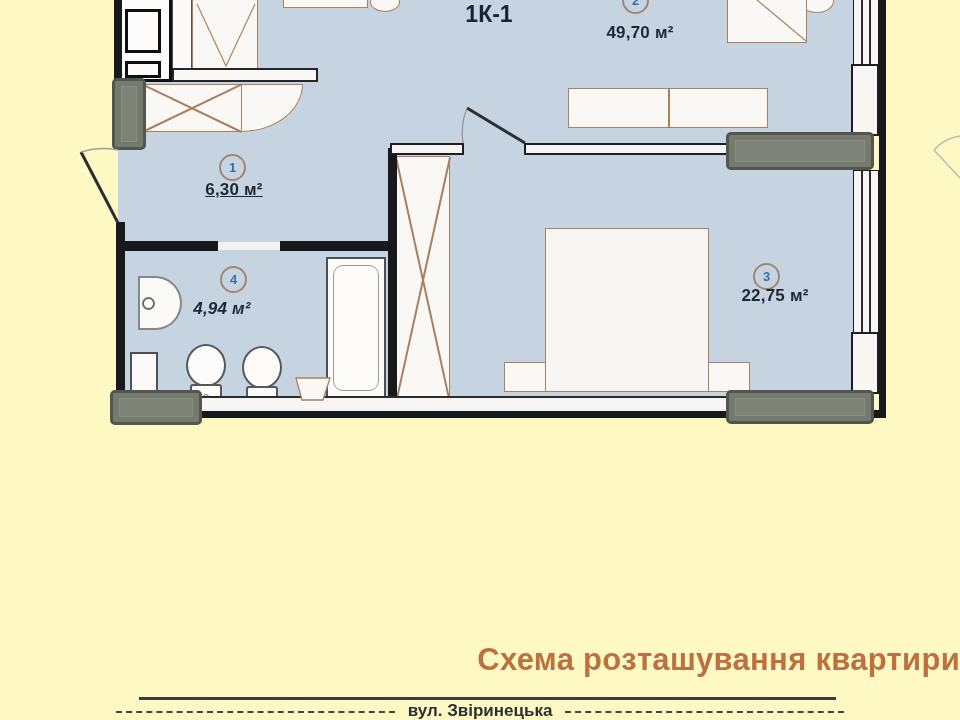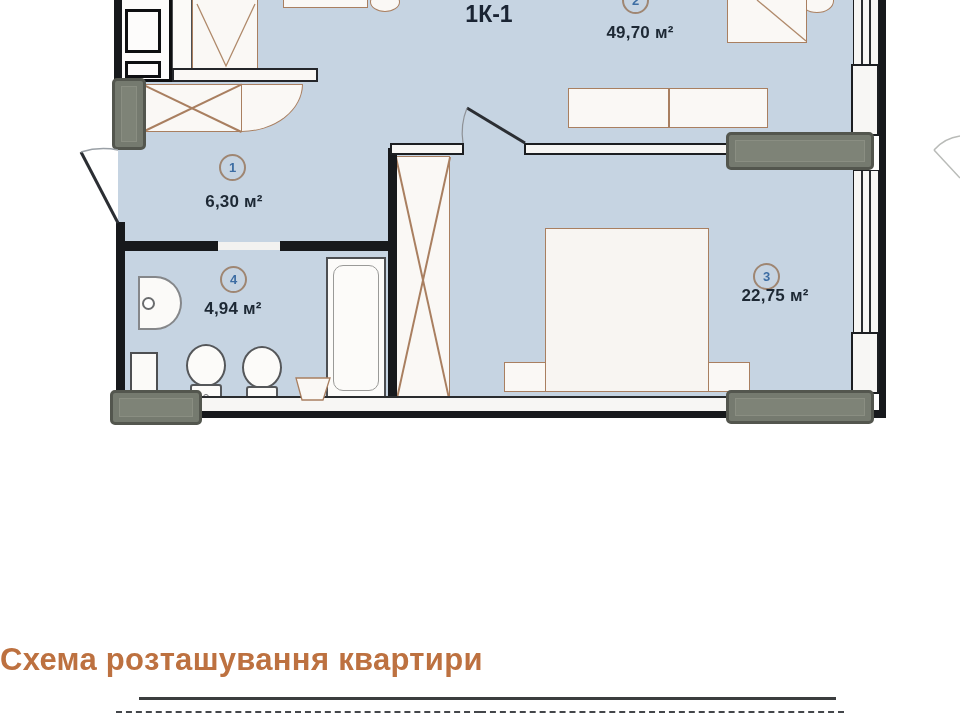--- a/index.html
+++ b/index.html
@@ -1,17 +1,17 @@
 <!DOCTYPE html>
 <html><head>
 <meta charset="utf-8">
 <style>
   html,body{margin:0;padding:0;background:#e8e8e6;}
   .canvas{position:relative;width:960px;height:720px;margin:0 auto;overflow:hidden;
-          background:#ffffff;font-family:"Liberation Sans","DejaVu Sans",sans-serif;}
+          background:#fef9c3;font-family:"Liberation Sans","DejaVu Sans",sans-serif;}
   .abs{position:absolute;}
   
   .room-fill{background:#c6d4e2;}
   .wall{background:#17191c;}
   .wall-white{background:#f7f6f4;border:2px solid #1c1e21;box-sizing:border-box;}
   
   .furn{background:#faf8f5;border:1.5px solid #a97f60;box-sizing:border-box;}
   .furn-dark{background:#fbfaf8;border:2px solid #4d4f52;box-sizing:border-box;}
   .kitchen{background:#fdfcfb;border:3.5px solid #0e0f11;box-sizing:border-box;}
   .kitchen .kbox{position:absolute;background:#fdfcfb;border:3.5px solid #0e0f11;box-sizing:border-box;}
@@ -31,21 +31,21 @@
   .title-blk .t2{font-size:24px;}
   
   .tub{background:#fcfbf9;border:2px solid #4d4f52;box-sizing:border-box;}
   .tub .inner{position:absolute;left:5px;right:5px;top:6px;bottom:6px;border:1.2px solid #9a9a98;border-radius:10px;}
   .toilet .bowl{position:absolute;left:2px;top:0;width:40px;height:43px;background:#fcfbf9;border:2px solid #55575a;border-radius:50%;box-sizing:border-box;}
   .toilet .tank{position:absolute;left:6px;top:40px;width:32px;height:17px;background:#fcfbf9;border:2px solid #55575a;border-radius:3px;box-sizing:border-box;}
   .toilet .btn{position:absolute;left:19px;top:50px;width:6px;height:6px;border:1.3px solid #6a6c6e;border-radius:50%;box-sizing:border-box;background:#fff;}
   .sink{background:#fbfaf8;border:2px solid #85878a;border-radius:0 60% 60% 0/0 50% 50% 0;box-sizing:border-box;}
   .sink .tap{position:absolute;left:2px;top:19px;width:13px;height:13px;border:2px solid #6a6c6e;border-radius:50%;background:#fff;box-sizing:border-box;}
   
-  .caption{font-size:31px;font-weight:bold;color:#bd7140;text-align:left;letter-spacing:.3px;}
+  .caption{font-size:31px;font-weight:bold;color:#bd7140;text-align:right;letter-spacing:.3px;}
   .rule{background:#3b3d3e;}
   .street-row{display:flex;align-items:center;}
   .dash{flex:1;border-top:2.5px dashed #43464a;margin-top:1px;}
   .street{margin:0 13px;font-size:17px;font-weight:600;color:#2c2f33;white-space:nowrap;}
   svg.overlay{position:absolute;left:0;top:0;pointer-events:none;}
 </style>
 </head>
 <body>
 
 <div class="canvas">
@@ -159,37 +159,38 @@
     <line x1="934" y1="150" x2="960" y2="178" stroke="#b9bbb8" stroke-width="1.5"></line>
   </svg>
 
   <div class="abs title-blk" style="left:430px;top:1px;width:118px;">
     <div class="t1">1К-1</div>
   </div>
 
   <div class="abs room-circle" style="left:219px;top:154px;">
       <span>1</span>
     </div>
-  <div class="abs area-lbl" style="left:186px;top:192px;width:96px;">6,30 м²</div>
+  <div class="abs area-lbl" style="left:186px;top:180px;width:96px;text-decoration:underline;">6,30 м²</div>
 
   <div class="abs room-circle" style="left:622px;top:-13px;">
       <span>2</span>
     </div>
   <div class="abs area-lbl" style="left:592px;top:23px;width:96px;">49,70 м²</div>
 
   <div class="abs room-circle" style="left:753px;top:263px;">
       <span>3</span>
     </div>
   <div class="abs area-lbl" style="left:727px;top:286px;width:96px;">22,75 м²</div>
 
   <div class="abs room-circle" style="left:220px;top:266px;">
       <span>4</span>
     </div>
-  <div class="abs area-lbl" style="left:185px;top:299px;width:96px;">4,94 м²</div>
+  <div class="abs area-lbl" style="left:174px;top:299px;width:96px;font-style:italic;">4,94 м²</div>
 
   <div class="abs caption" style="left:0;top:642px;width:960px;">Схема розташування квартири</div>
   <div class="abs rule" style="left:139px;top:697px;width:697px;height:3px;"></div>
   <div class="abs street-row" style="left:116px;top:702px;width:728px;height:18px;">
     <div class="dash"></div>
+    <div class="street">вул. Звіринецька</div>
     <div class="dash"></div>
   </div>
 
 </div>
 
 </body></html>

